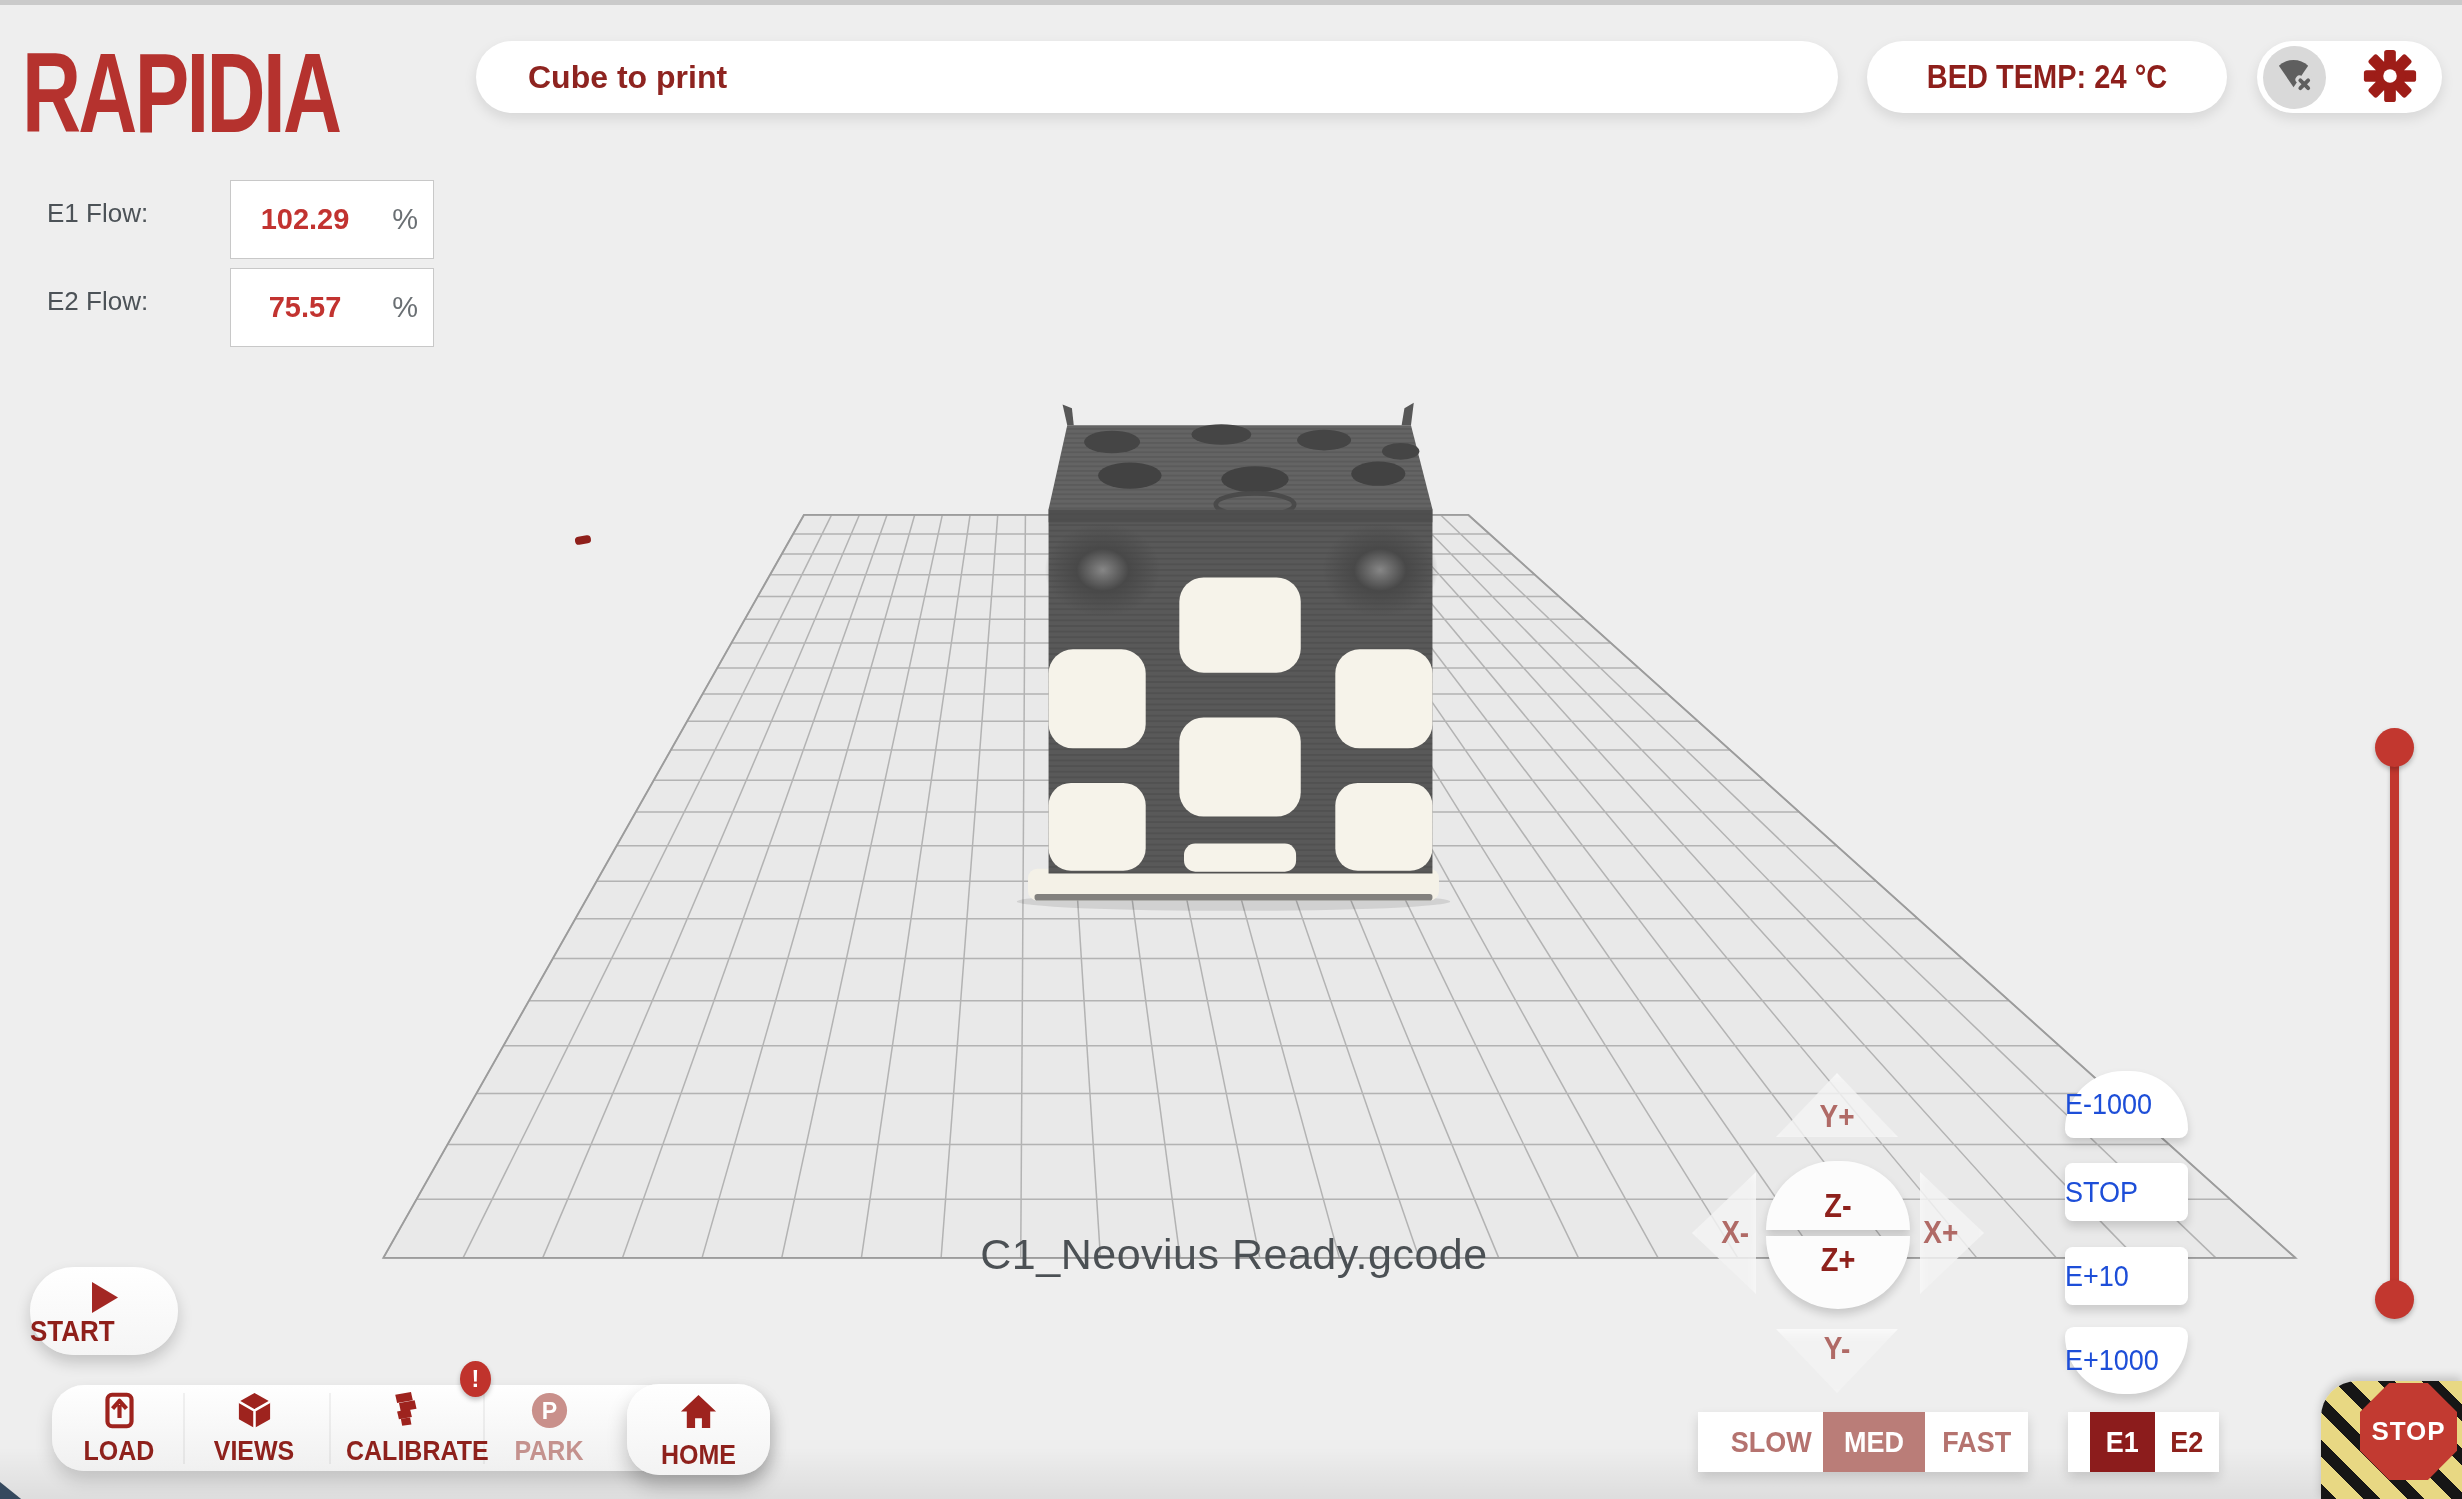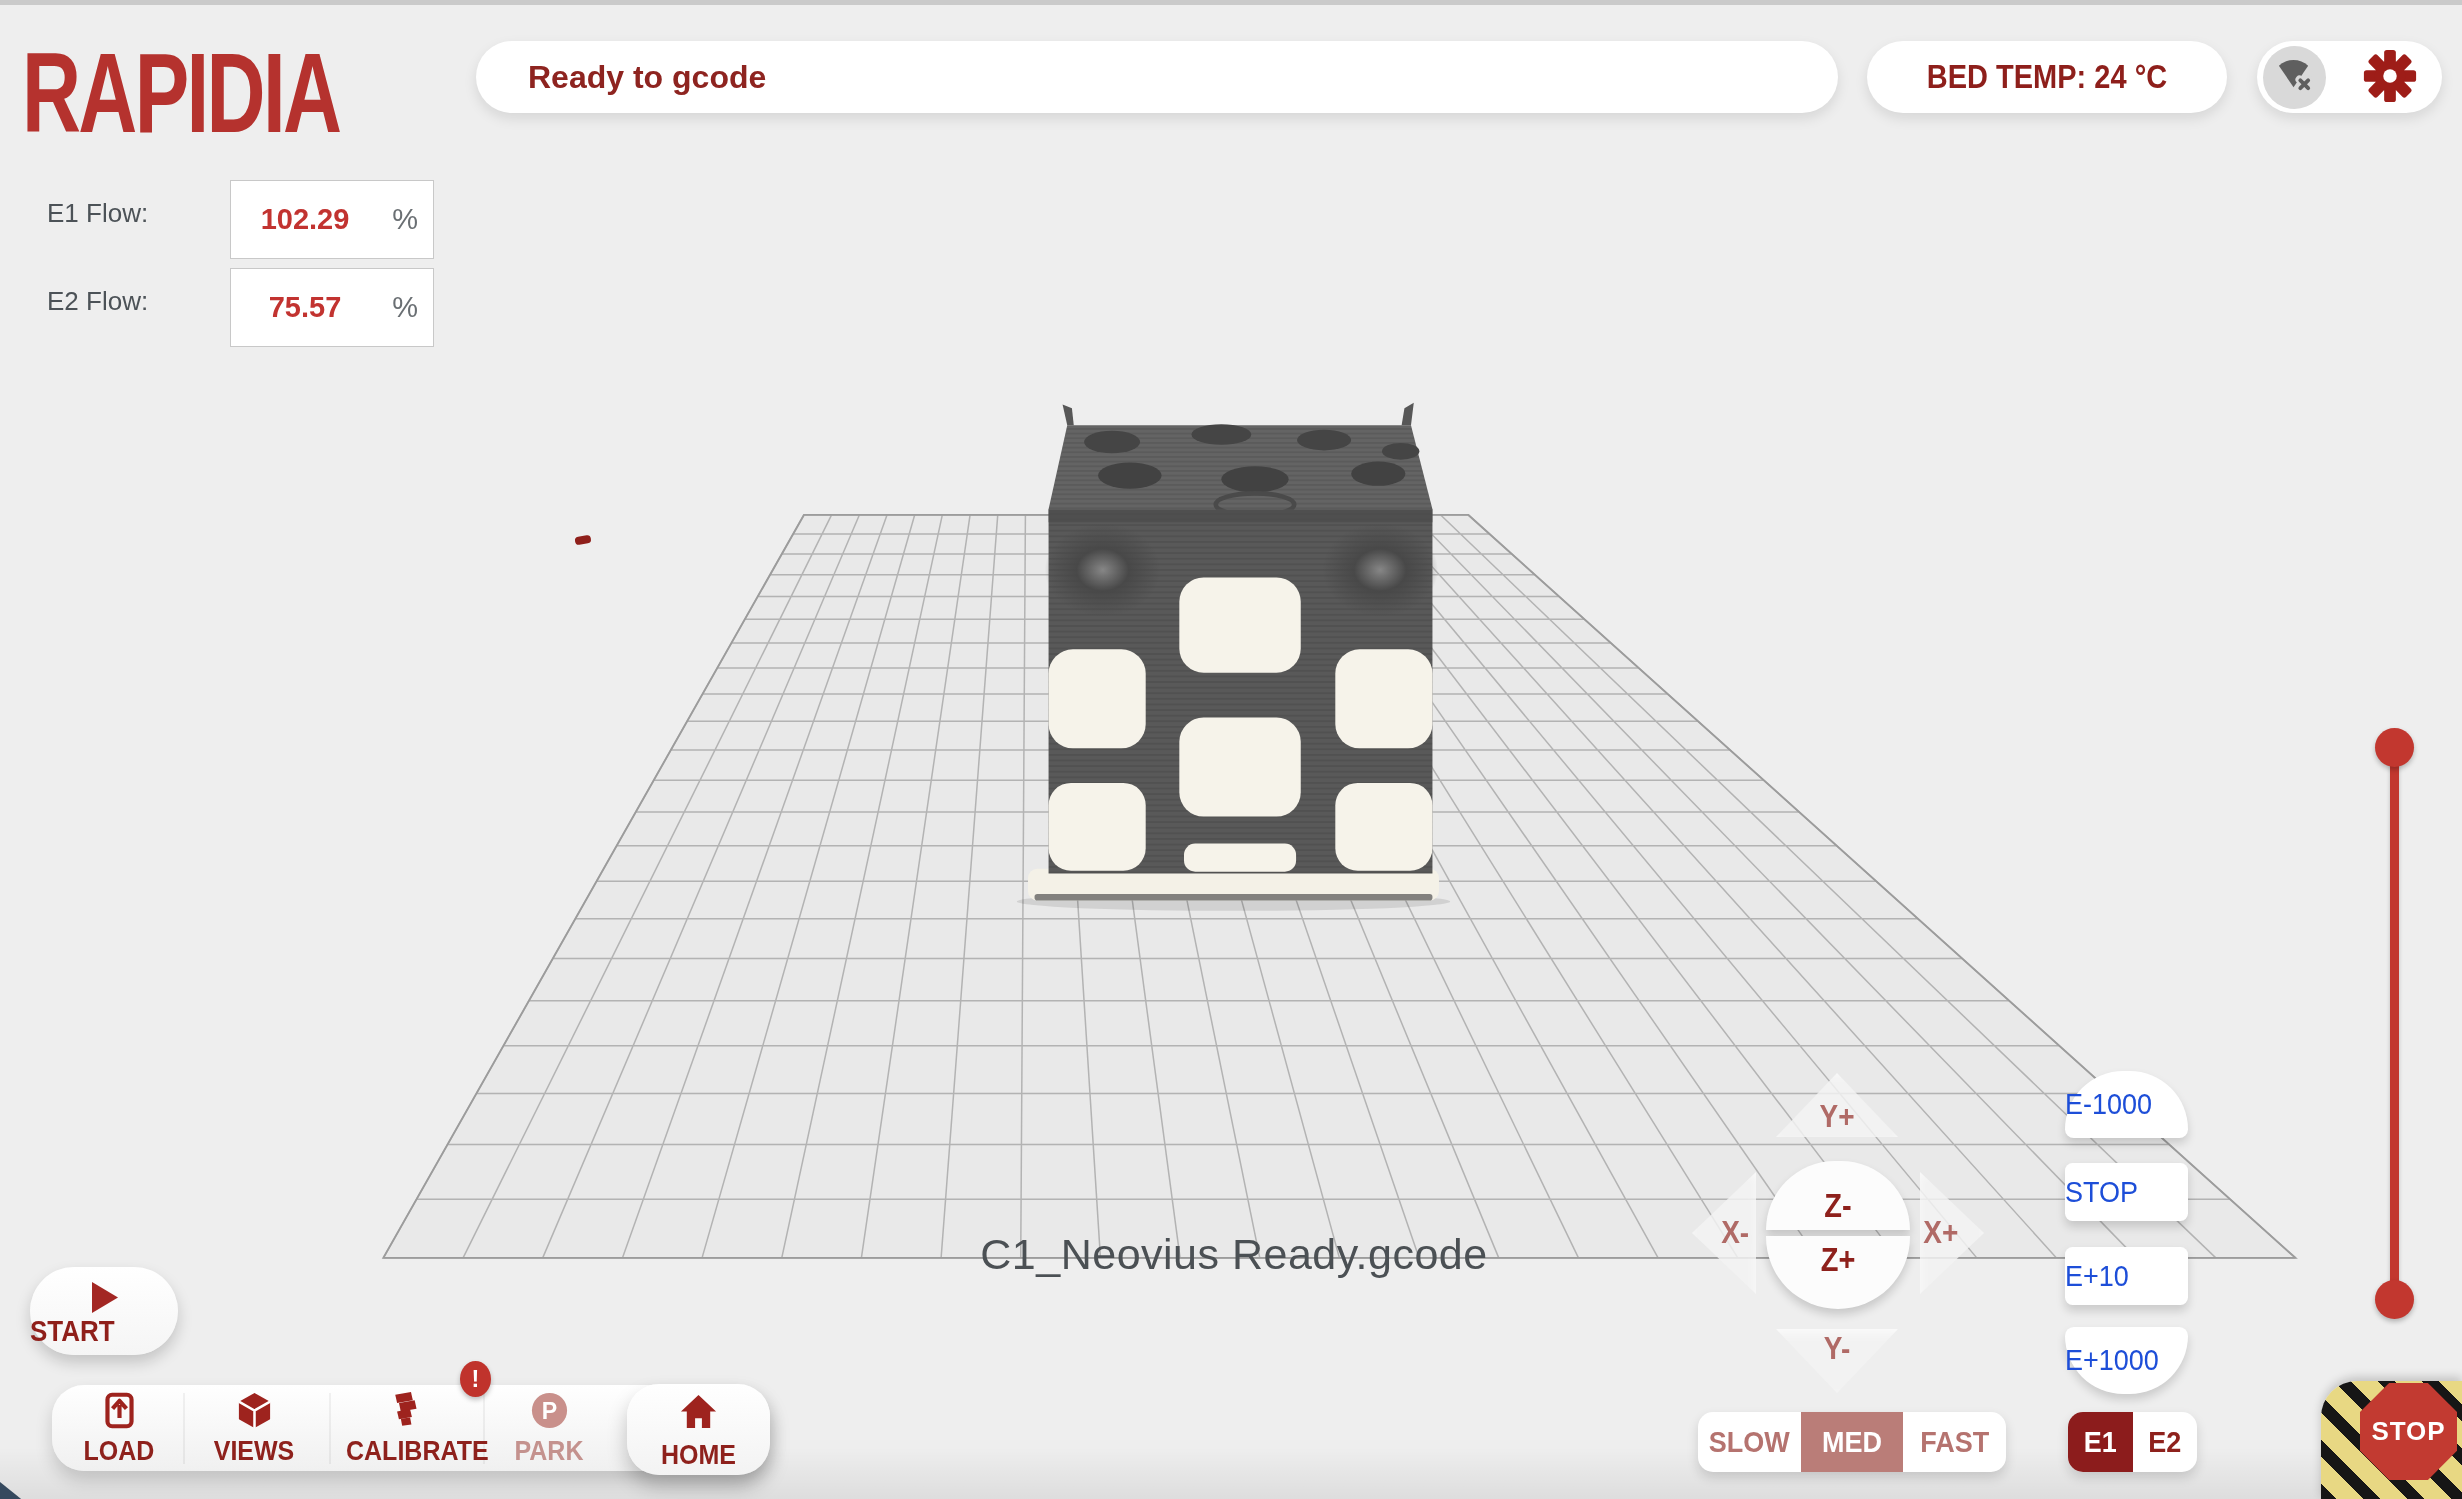--- a/index.html
+++ b/index.html
@@ -82,22 +82,22 @@
   
   .ebtn{left:2065px;width:123px;background:#fff;z-index:4;display:flex;align-items:center;
         justify-content:flex-start;font-size:27px;font-weight:normal;color:#1d4ed8;
         box-shadow:0 5.6px 9.3px rgba(0,0,0,.15);}
   .e0{top:1071px;height:67px;border-radius:62px 62px 9.3px 9.3px;}
   .e1{top:1163px;height:58px;border-radius:7.5px;}
   .e2{top:1247px;height:58px;border-radius:7.5px;}
   .e3{top:1327px;height:67px;border-radius:9.3px 9.3px 62px 62px;}
 
   
-  .seg{display:flex;z-index:5;background:#fff;border-radius:15px;overflow:hidden;
-       box-shadow:0 5.6px 11.2px rgba(0,0,0,.14);}
+  .seg{display:flex;z-index:5;background:#fff;border-radius:0;overflow:hidden;
+       box-shadow:0 5.6px 11.2px rgba(0,0,0,.14);padding-left:22px;}
   .speed-seg{left:1698px;top:1412px;width:308px;height:60px;}
   .esel-seg{left:2068px;top:1412px;width:129px;height:60px;}
   .seg .cell{flex:1;display:flex;align-items:center;justify-content:center;font-size:27px;
              font-weight:bold;color:#b5736f;cursor:pointer;}
   .speed-seg .sel{background:#ba7d78;color:#fff;}
   .esel-seg .cell{color:#8e211c;}
   .esel-seg .sel{background:#8c1c1c;color:#fff;}
 
   
   .hazard{left:2321px;top:1381px;width:141px;height:119px;border-radius:36px 0 0 0;z-index:6;
@@ -124,21 +124,21 @@
 </head>
 <body>
 
 <div class="page">
 
   <div class="abs top-strip"></div>
   <div class="abs bottom-fade"></div>
 
   <div class="abs logo">RAPIDIA</div>
   <div class="abs pill status-pill">
-    <span>Ready to gcode</span>
+    <span>Cube to print</span>
   </div>
   <div class="abs pill bed-pill">
     <span class="cond">BED TEMP: 24 °C</span>
   </div>
   <div class="abs pill icons-pill">
     <div class="conn-circle">
       <span>
         <svg width="39" height="39" viewBox="0 0 40 40">
           <path d="M4 10 A22 22 0 0 1 34 10 L19 32 Z" fill="#5f5f5f"></path>
           <path d="M25 24 L35 34 M35 24 L25 34" stroke="#d9d9d9" stroke-width="8" stroke-linecap="round"></path>

